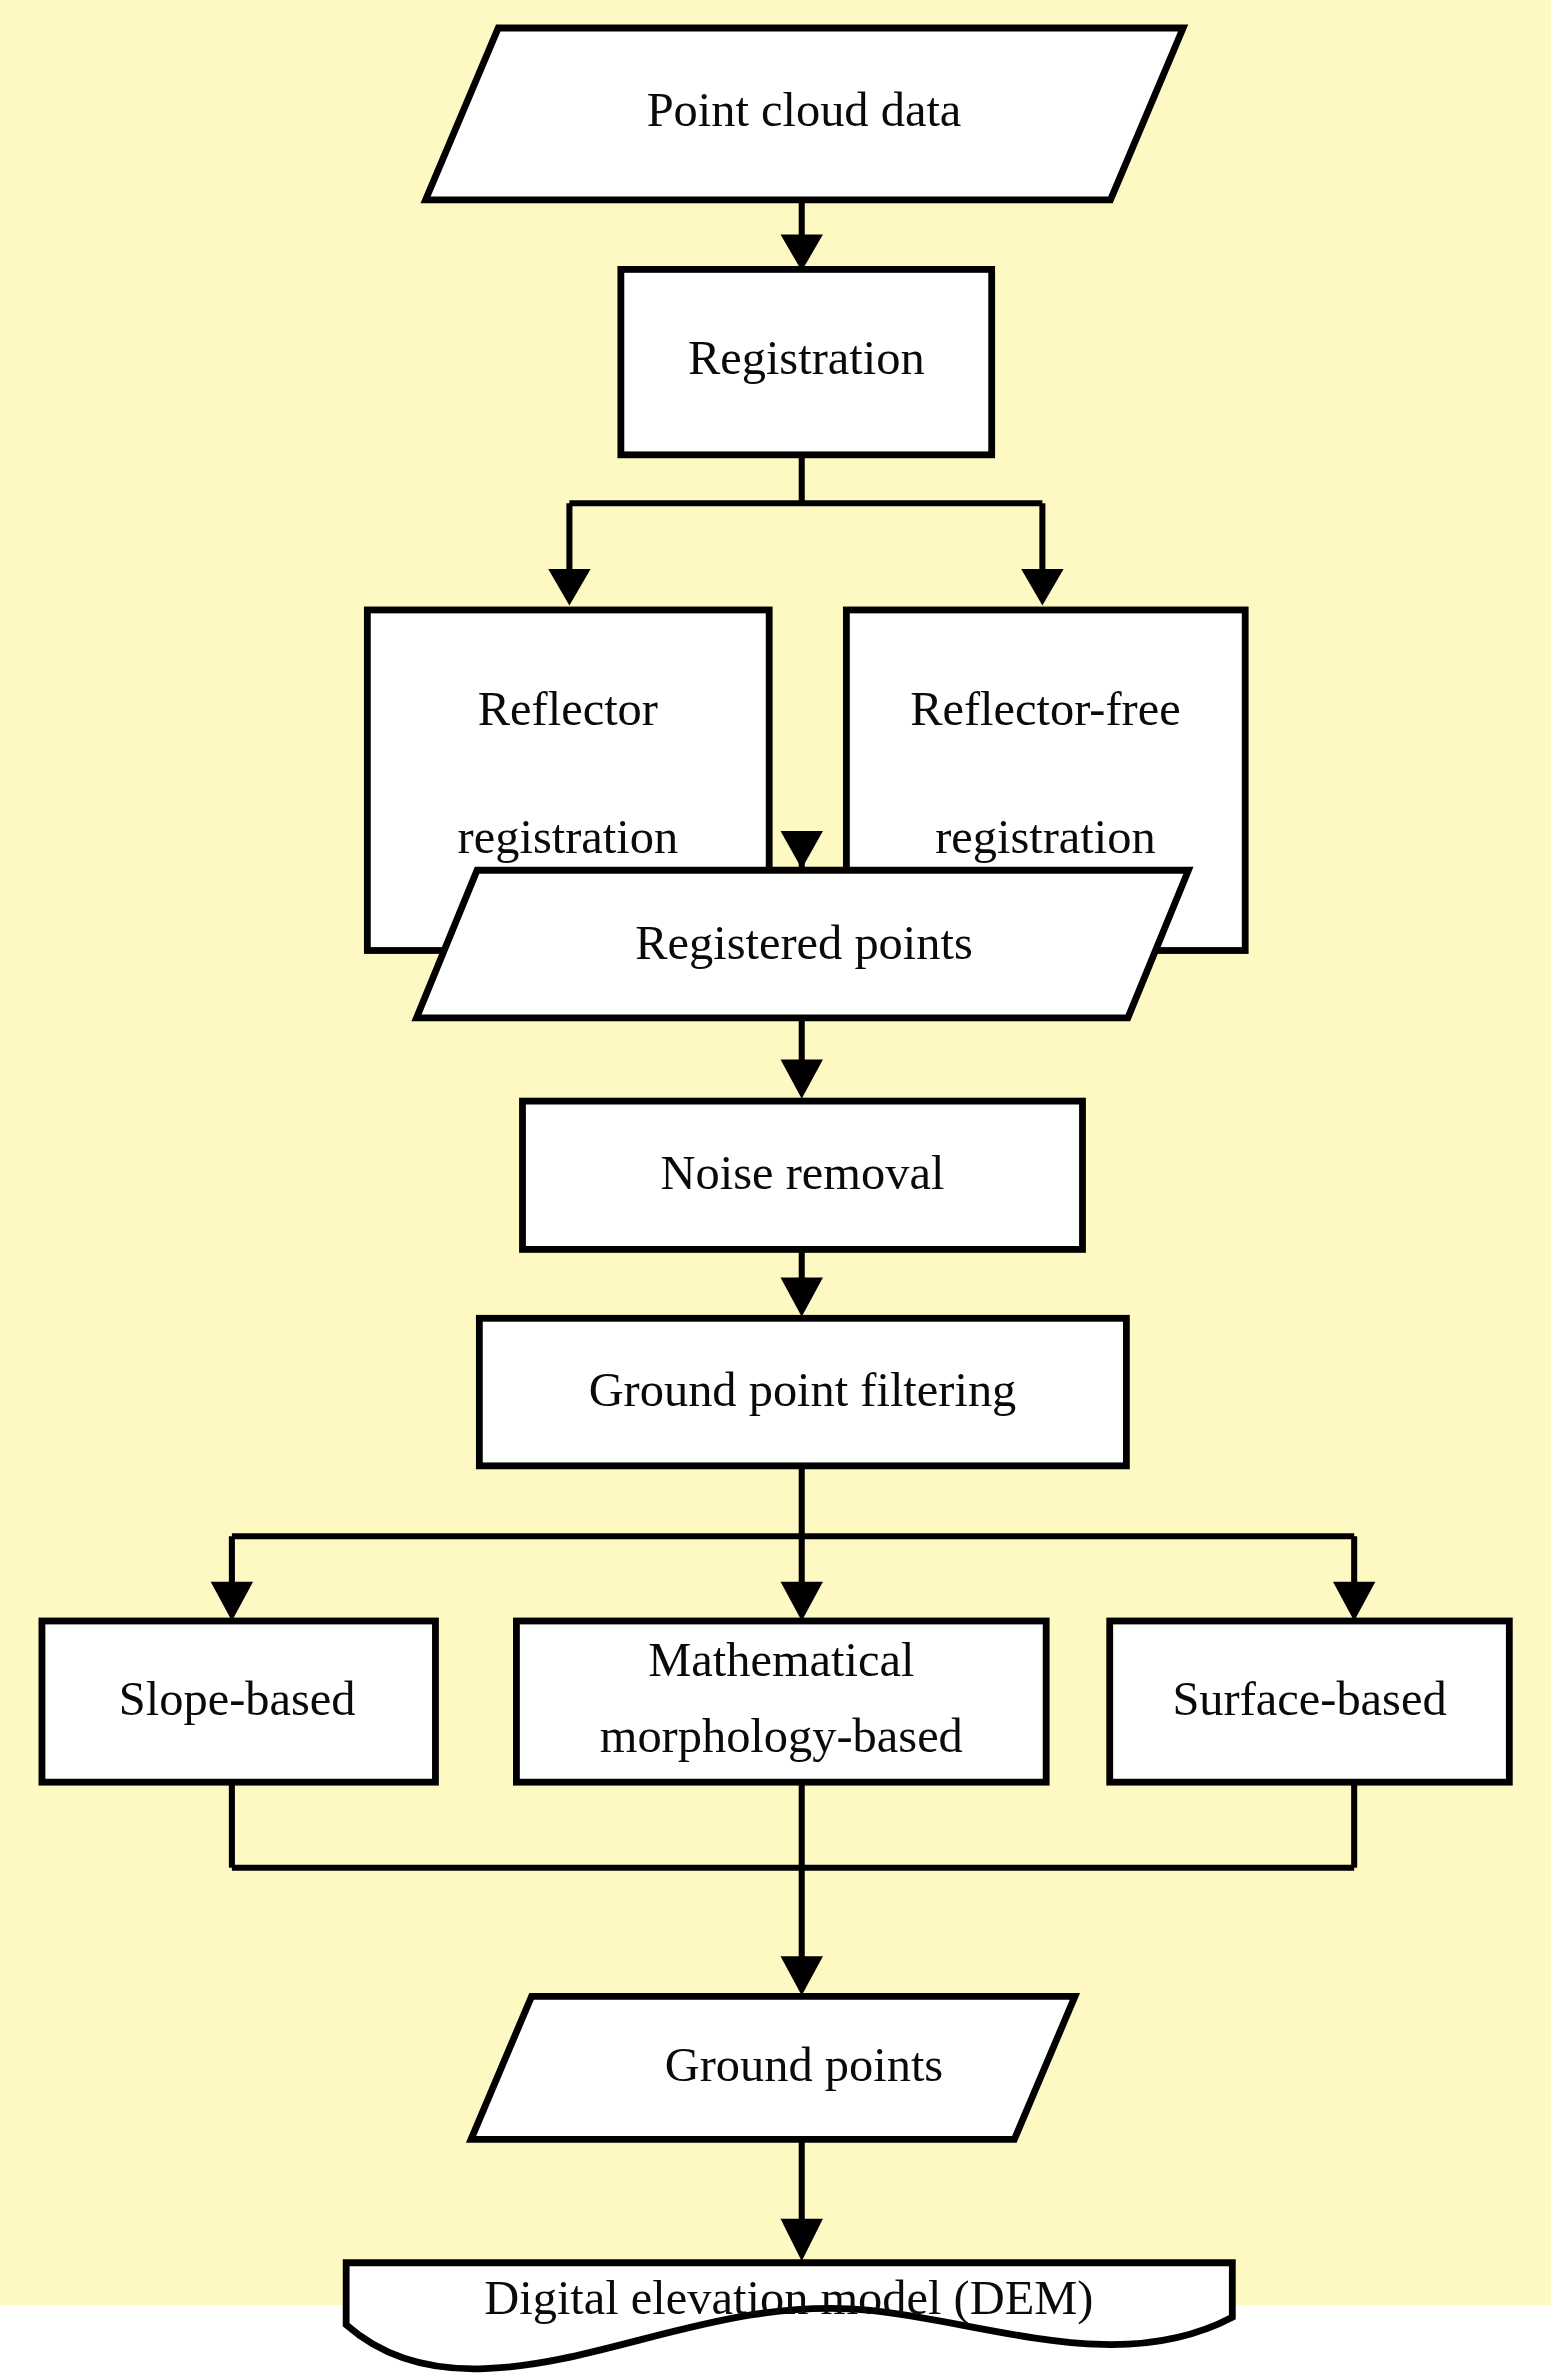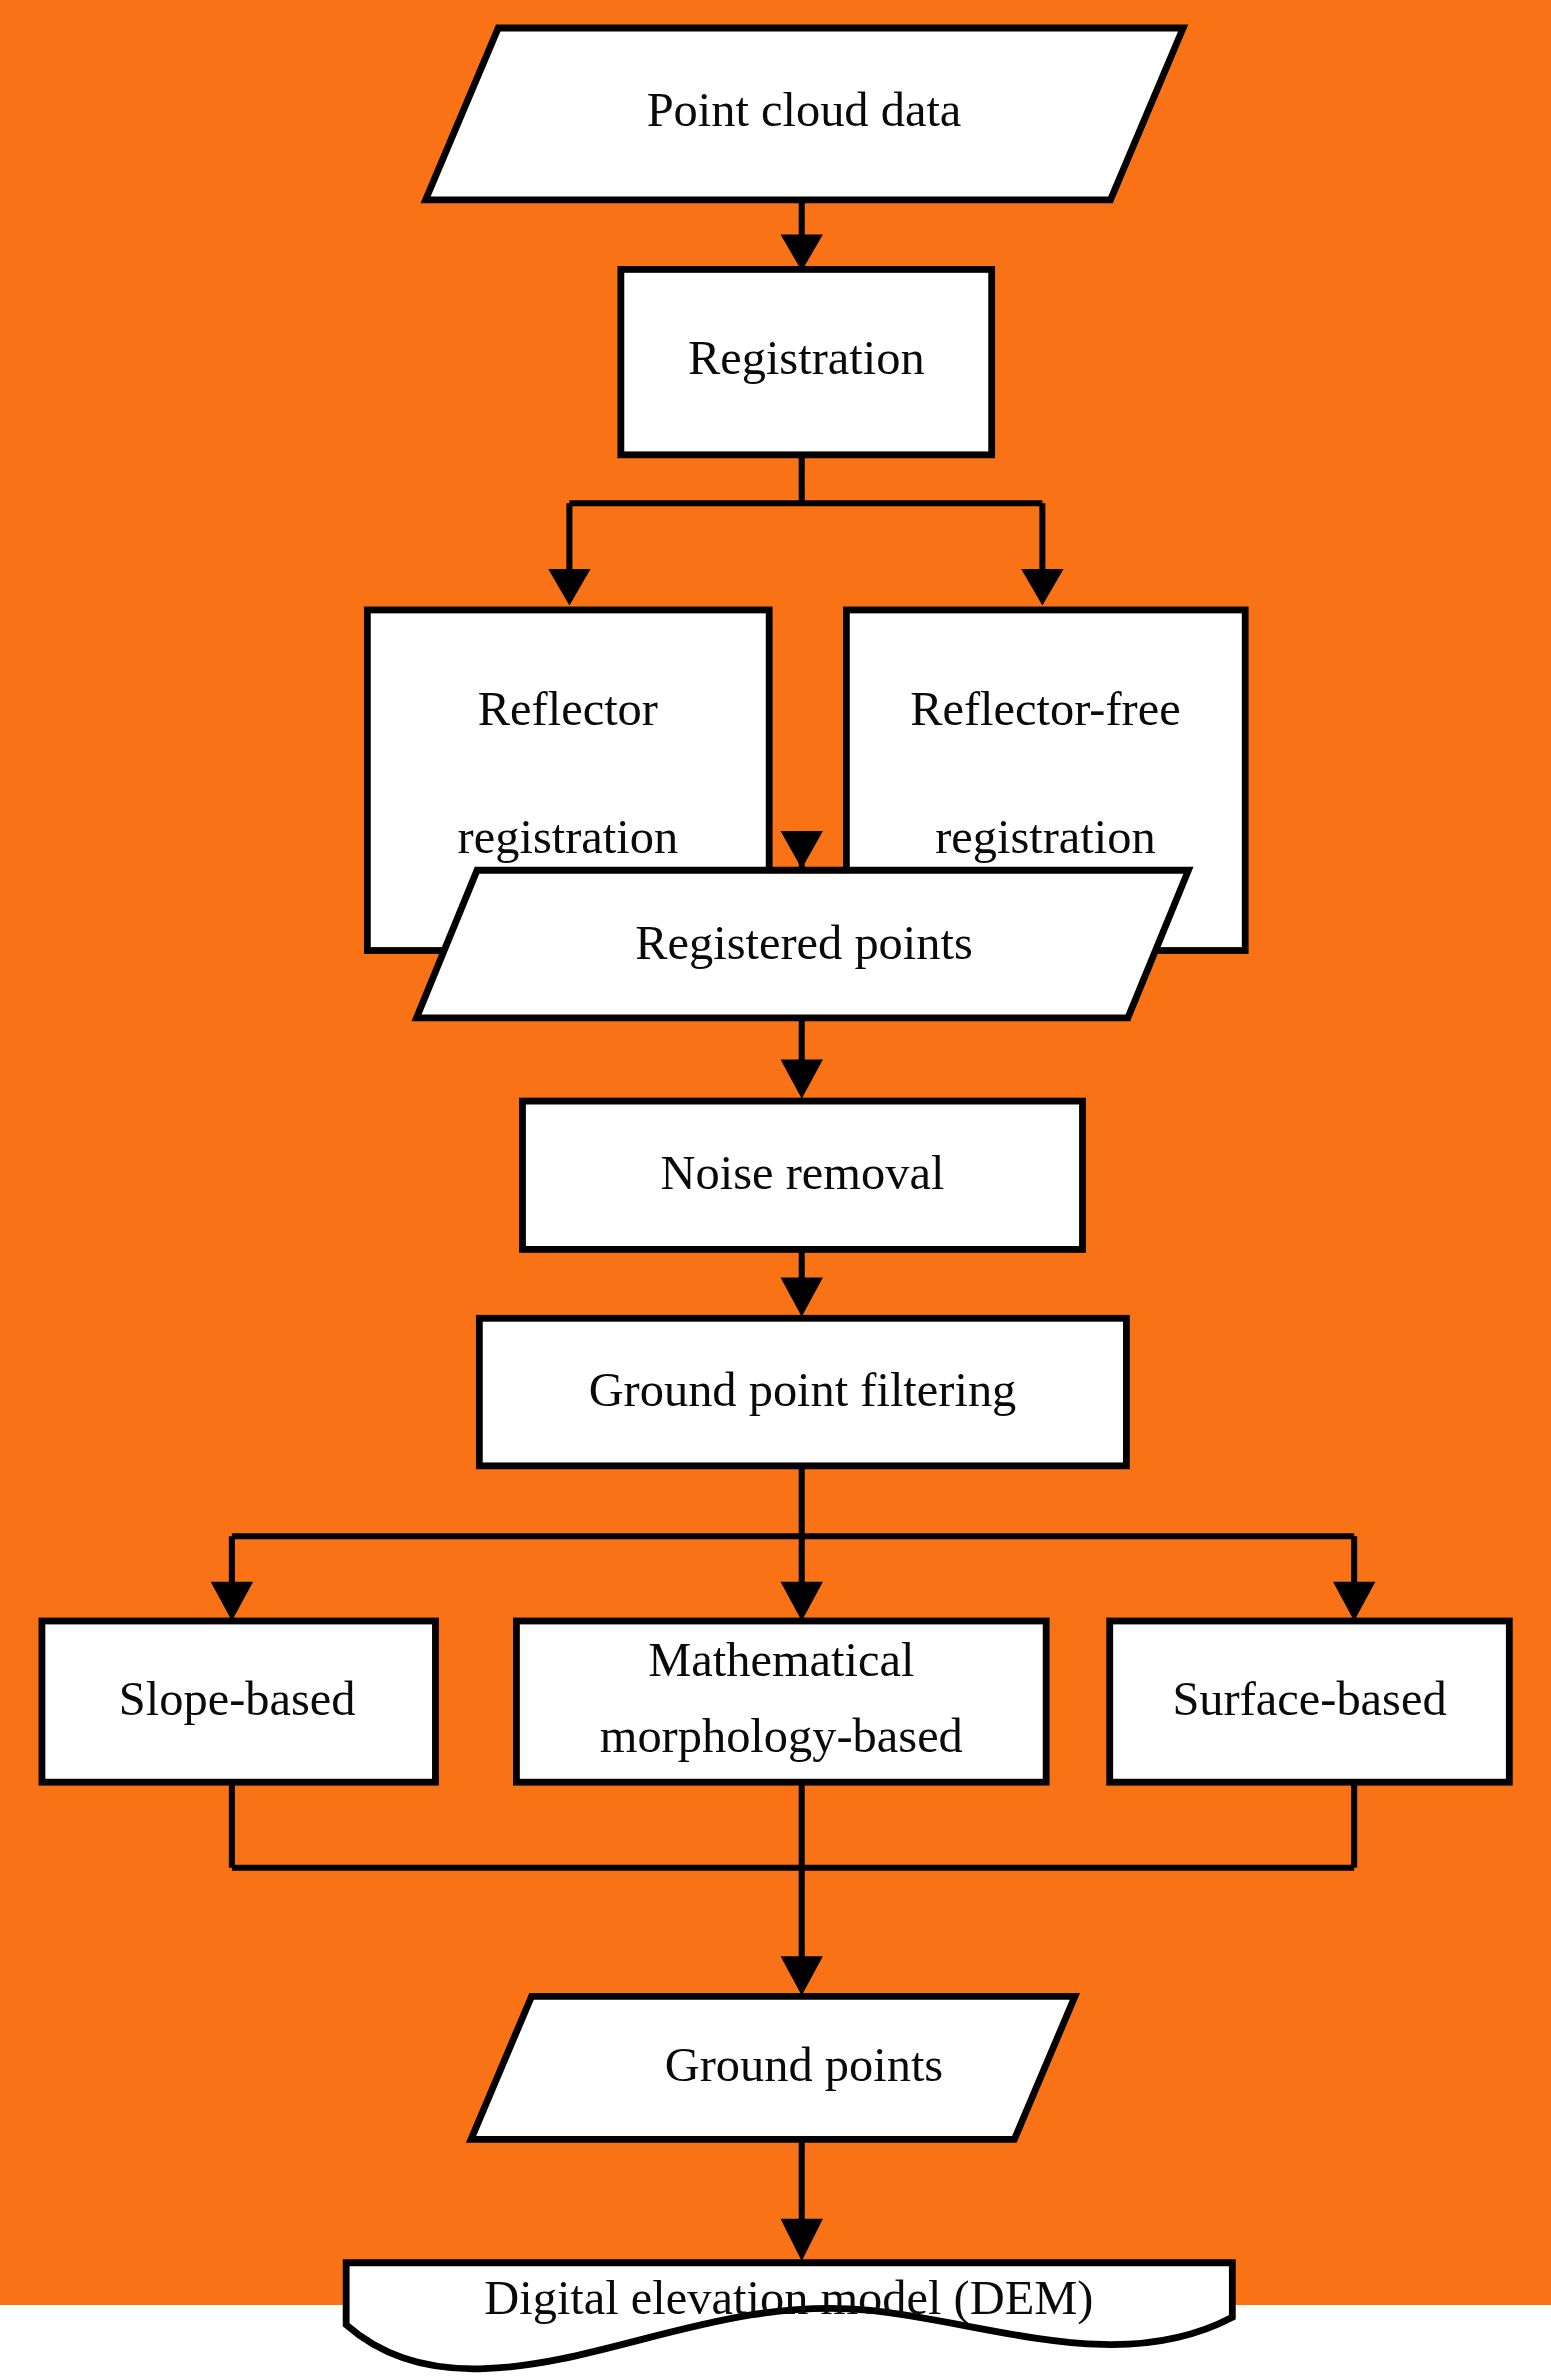--- a/index.html
+++ b/index.html
@@ -10,21 +10,21 @@
   body {
     width: 1552px;
     height: 2377px;
     font-family: "Liberation Serif", "DejaVu Serif", serif;
     overflow: hidden;
   }
   #flowchart-root {
     position: relative;
     width: 1552px;
     height: 2305px;
-    background: #f97316;
+    background: #fef9c3;
   }
   svg.chart-canvas {
     position: absolute;
     top: 0;
     left: 0;
     width: 1552px;
     height: 2377px;
     display: block;
   }
   .node-shape {

